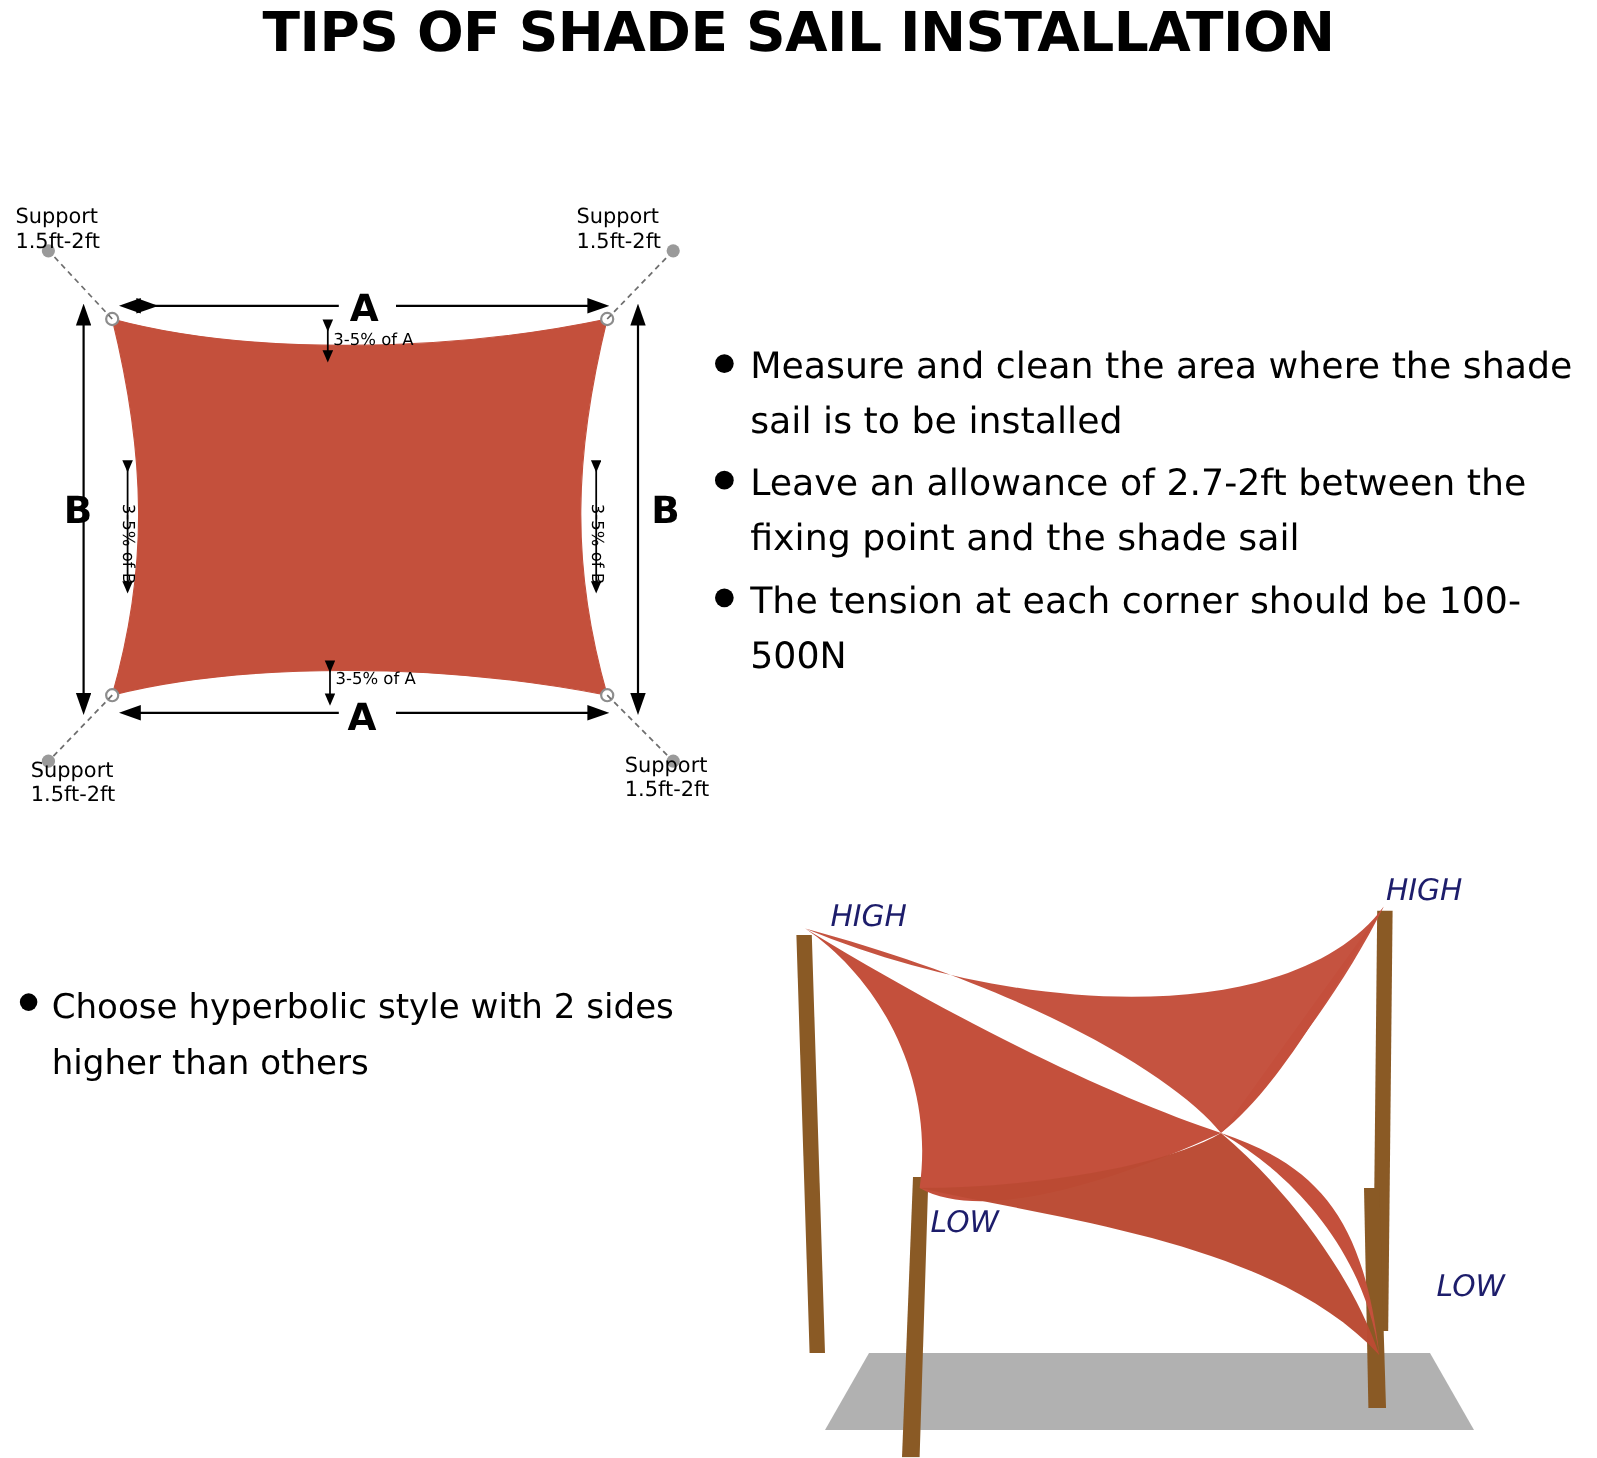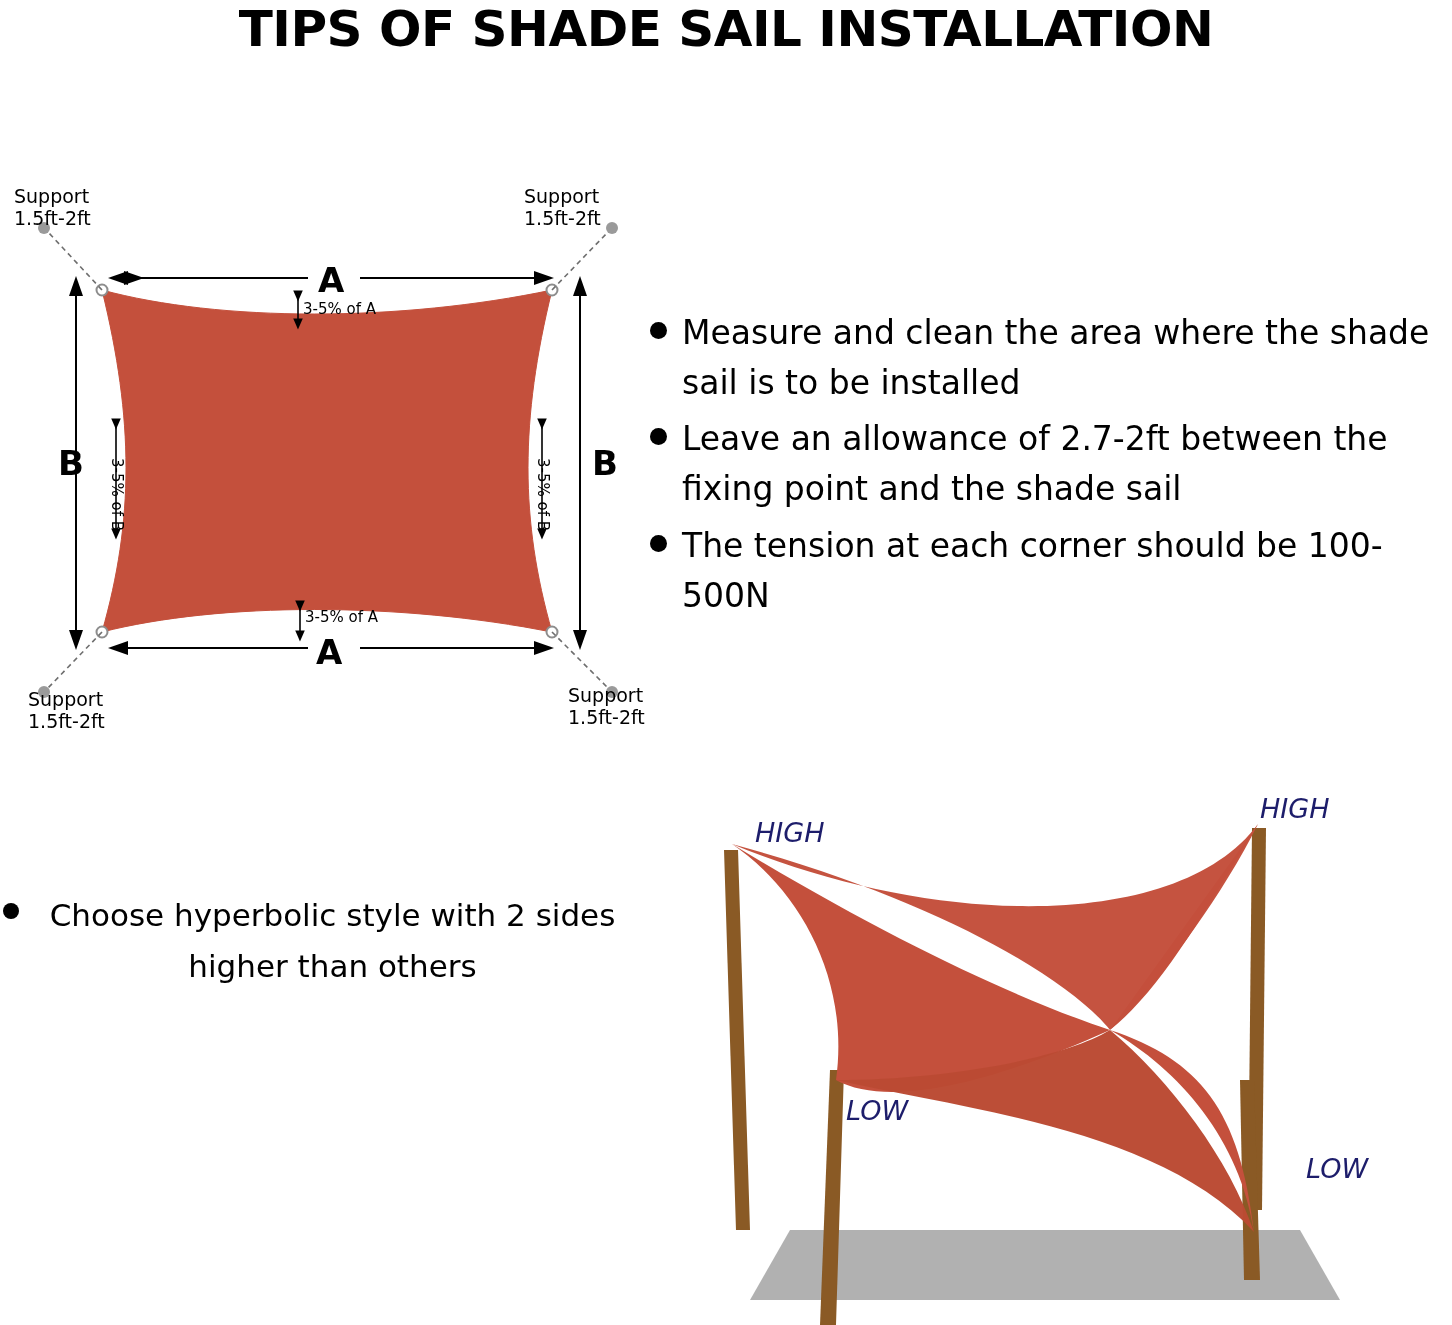--- a/index.html
+++ b/index.html
@@ -63,24 +63,23 @@
   .bullet-text {
     font-size: 33px;
     line-height: 1.52;
     color: #000;
     font-family: "DejaVu Sans", sans-serif;
   }
 
   
   #bottom-list {
     position: absolute;
-    left: 3px;
+    left: 18px;
     top: 890px;
     width: 630px;
-    text-align: center;
   }
   #bottom-list .bullet-dot {
     margin-top: 13px;
     margin-right: 13px;
     width: 16px;
     height: 16px;
   }
   #bottom-list .bullet-text {
     font-size: 31px;
     line-height: 1.63;

